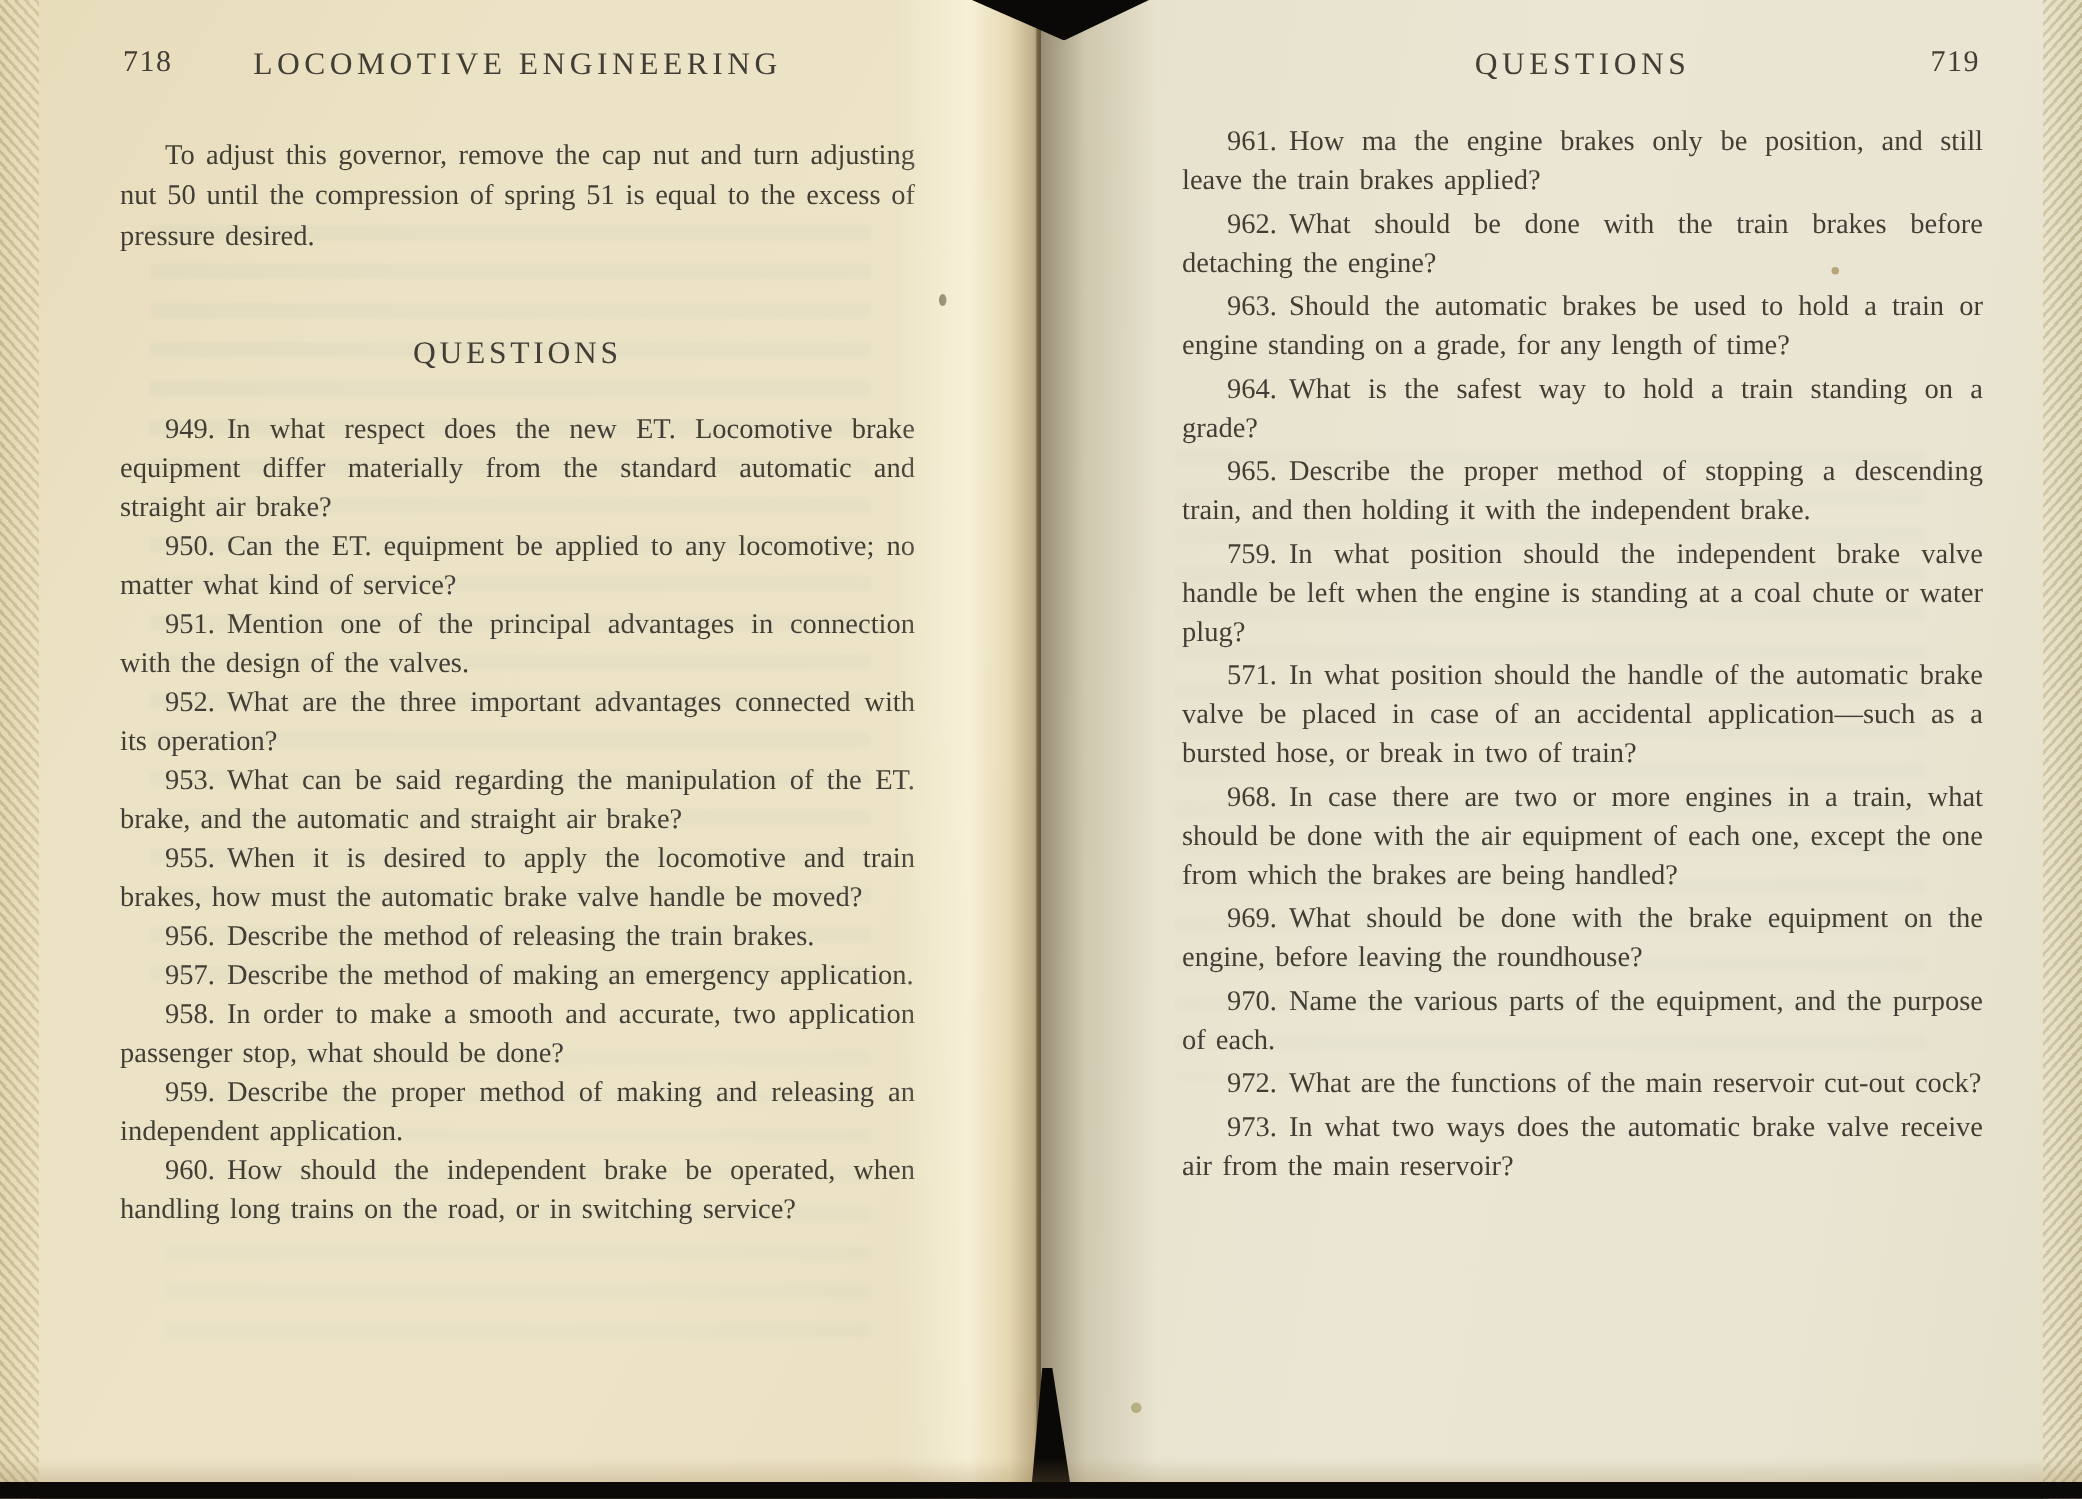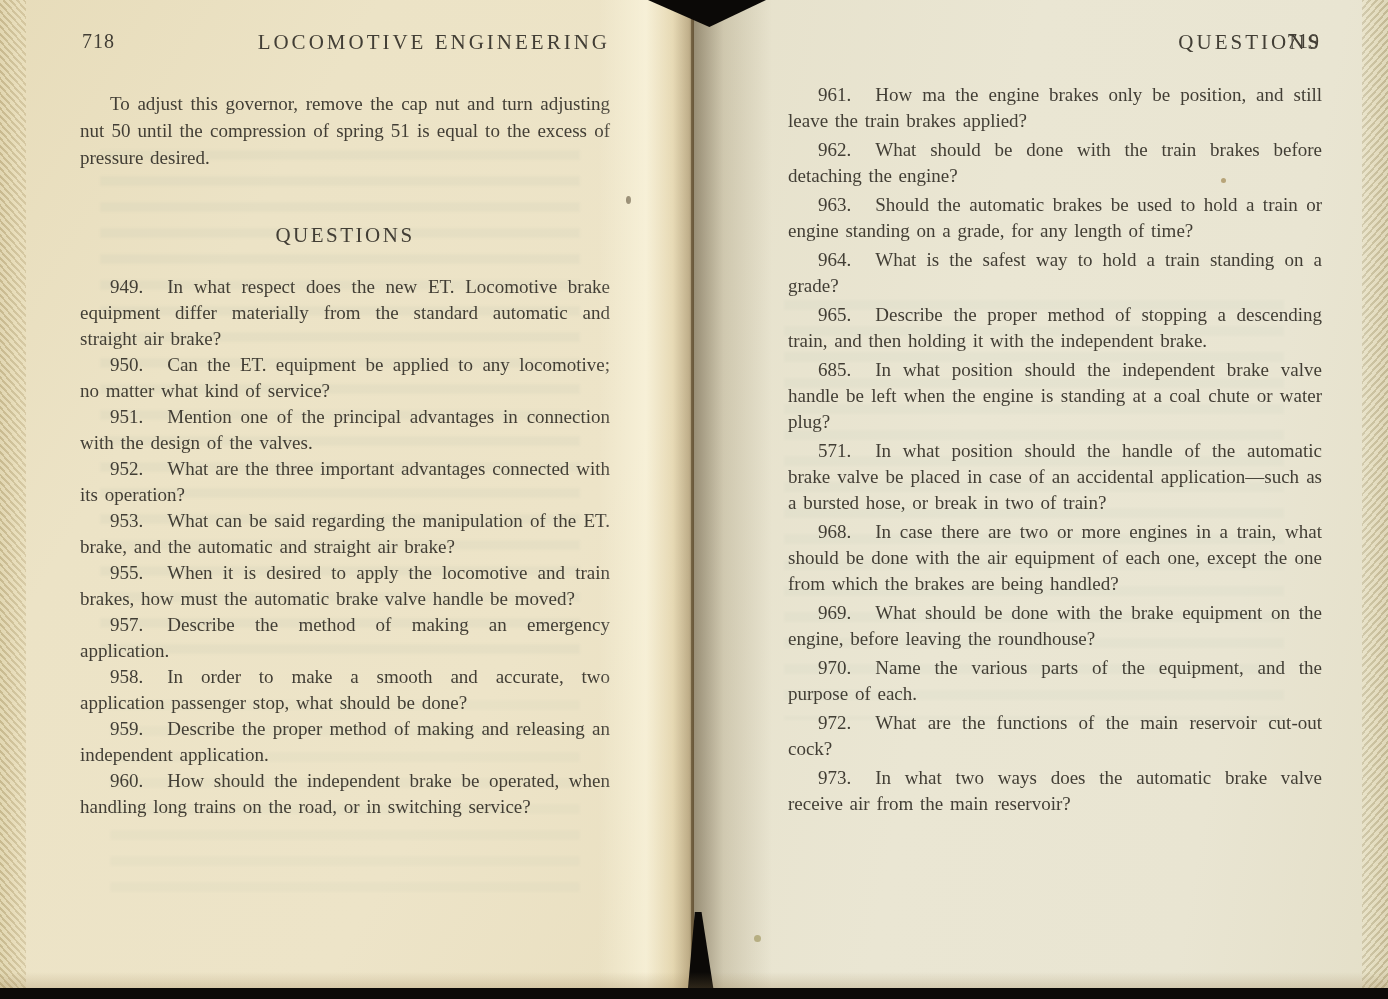--- a/index.html
+++ b/index.html
@@ -68,36 +68,36 @@
     position:absolute;pointer-events:none;opacity:.55;
     background:repeating-linear-gradient(to bottom,rgba(125,150,140,.10) 0 10px,rgba(0,0,0,0) 10px 26px);
     filter:blur(1px);
   }
   .speck{position:absolute;border-radius:50%;}
 
   
   .content{position:absolute;top:30px;}
   .page-left .content{left:80px;width:530px;}
   .page-right .content{left:94px;width:534px;}
-  .pagehead{position:relative;text-align:right;font-size:21px;letter-spacing:3px;height:30px;}
+  .pagehead{position:relative;text-align:center;font-size:21px;letter-spacing:3px;height:30px;}
   .pagenum{position:absolute;top:0;font-size:20px;letter-spacing:1px;}
   .pagenum-left{left:2px;}
   .pagenum-right{right:2px;margin-left:24px;}
   .intro{
     margin:30px 0 0 0;text-align:justify;text-indent:30px;
     font-size:19px;line-height:27px;word-spacing:2px;
   }
   .section-heading{
     margin:52px 0 26px 0;text-align:center;
     font-size:21px;letter-spacing:2.5px;font-weight:normal;
   }
   .questions{font-size:19px;line-height:26px;}
   .q{margin:0;text-align:justify;text-indent:30px;word-spacing:2px;}
   .page-right .q{margin-bottom:3px;}
-  .qnum{margin-right:24px;}
+  .qnum{margin-right:8px;}
   .page-right .questions{margin-top:22px;}
 </style>
 </head>
 <body>
 
 <div class="book">
 
   <div class="page page-left">
     <div class="deckle deckle-left"></div>
     <div class="show-through" style="left:100px;top:150px;width:480px;height:520px;"></div>
@@ -122,20 +122,21 @@
 
           <p class="q"><span class="qnum">951.</span><span>Mention one of the principal advantages in connection with the design of the valves.</span></p>
 
           <p class="q"><span class="qnum">952.</span><span>What are the three important advantages connected with its operation?</span></p>
 
           <p class="q"><span class="qnum">953.</span><span>What can be said regarding the manipulation of the ET. brake, and the automatic and straight air brake?</span></p>
 
 
           <p class="q"><span class="qnum">955.</span><span>When it is desired to apply the locomotive and train brakes, how must the automatic brake valve handle be moved?</span></p>
 
+          <p class="q"><span class="qnum">956.</span><span>Describe the method of releasing the train brakes.</span></p>
 
           <p class="q"><span class="qnum">957.</span><span>Describe the method of making an emergency application.</span></p>
 
           <p class="q"><span class="qnum">958.</span><span>In order to make a smooth and accurate, two application passenger stop, what should be done?</span></p>
 
           <p class="q"><span class="qnum">959.</span><span>Describe the proper method of making and releasing an independent application.</span></p>
 
           <p class="q"><span class="qnum">960.</span><span>How should the independent brake be operated, when handling long trains on the road, or in switching service?</span></p>
         </div>
     </div>
@@ -160,21 +161,21 @@
           <p class="q"><span class="qnum">961.</span><span>How ma  the engine brakes only be position, and still leave the train brakes applied?</span></p>
 
           <p class="q"><span class="qnum">962.</span><span>What should be done with the train brakes before detaching the engine?</span></p>
 
           <p class="q"><span class="qnum">963.</span><span>Should the automatic brakes be used to hold a train or engine standing on a grade, for any length of time?</span></p>
 
           <p class="q"><span class="qnum">964.</span><span>What is the safest way to hold a train standing on a grade?</span></p>
 
           <p class="q"><span class="qnum">965.</span><span>Describe the proper method of stopping a descending train, and then holding it with the independent brake.</span></p>
 
-          <p class="q"><span class="qnum">685.</span><span>In what position should the independent brake valve handle be left when the engine is standing at a coal chute or water plug?</span></p>
+          <p class="q"><span class="qnum">759.</span><span>In what position should the independent brake valve handle be left when the engine is standing at a coal chute or water plug?</span></p>
 
           <p class="q"><span class="qnum">571.</span><span>In what position should the handle of the automatic brake valve be placed in case of an accidental application—such as a bursted hose, or break in two of train?</span></p>
 
           <p class="q"><span class="qnum">968.</span><span>In case there are two or more engines in a train, what should be done with the air equipment of each one, except the one from which the brakes are being handled?</span></p>
 
           <p class="q"><span class="qnum">969.</span><span>What should be done with the brake equipment on the engine, before leaving the roundhouse?</span></p>
 
           <p class="q"><span class="qnum">970.</span><span>Name the various parts of the equipment, and the purpose of each.</span></p>
 
 

